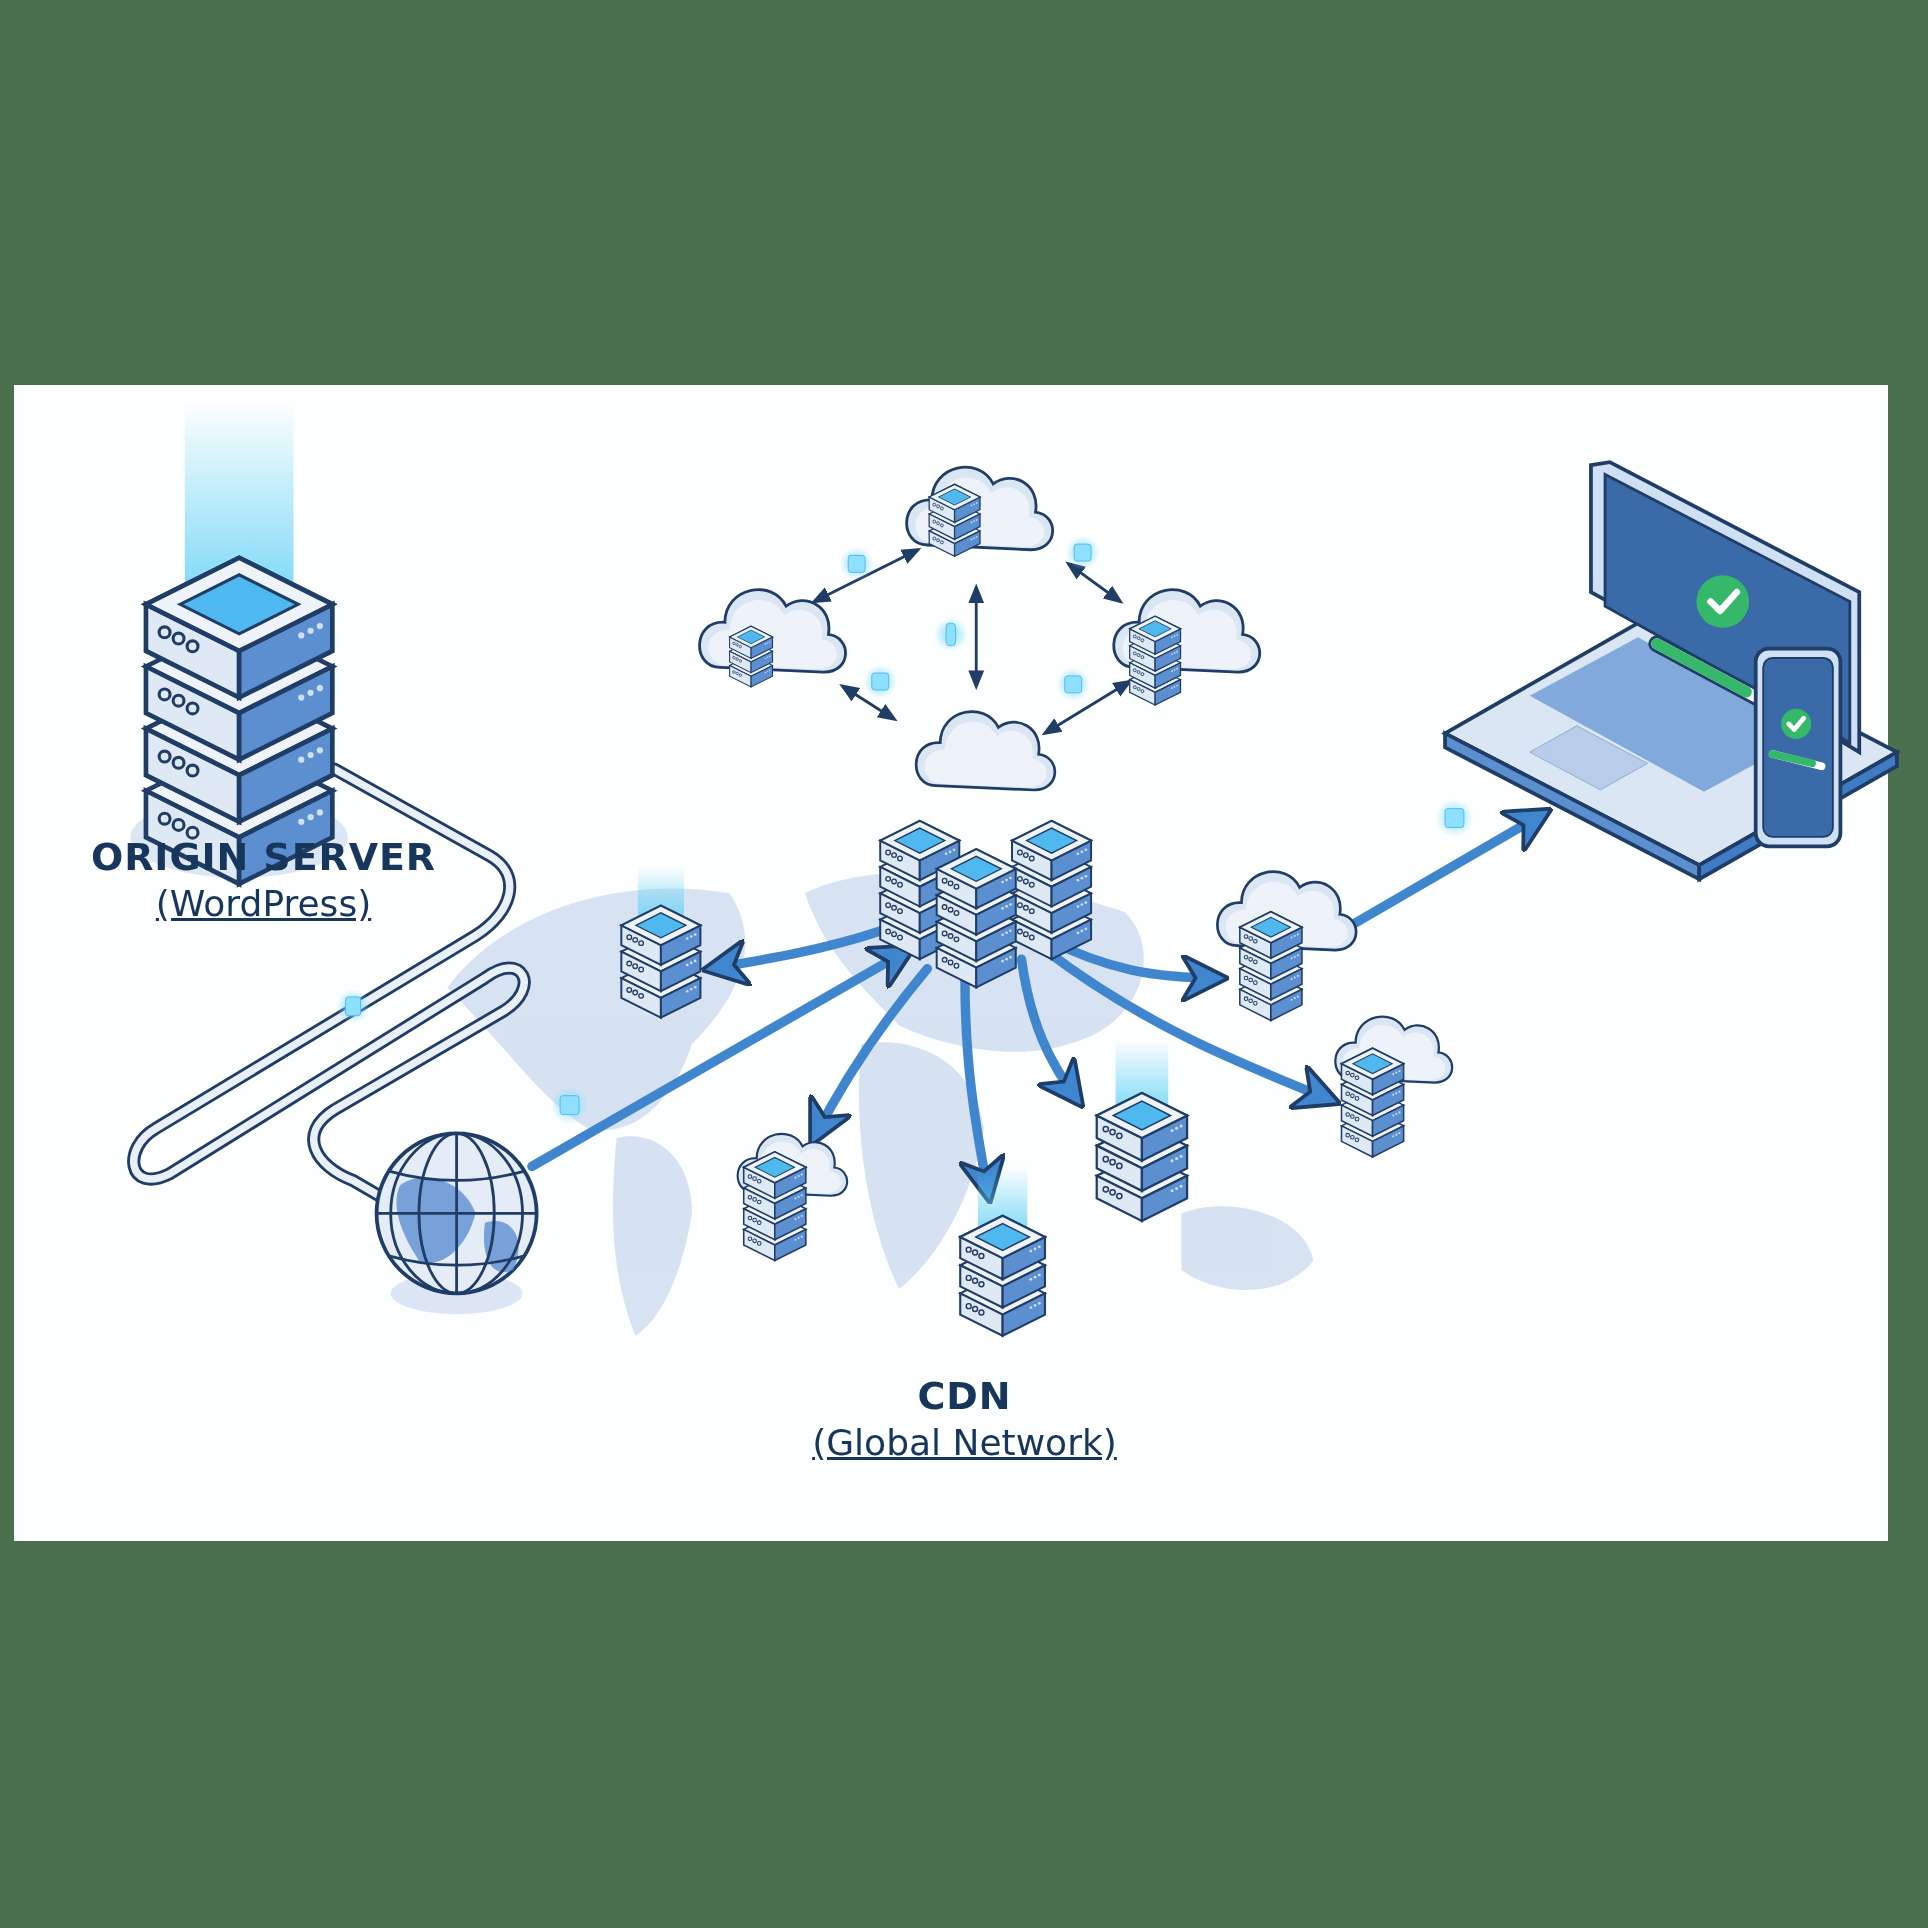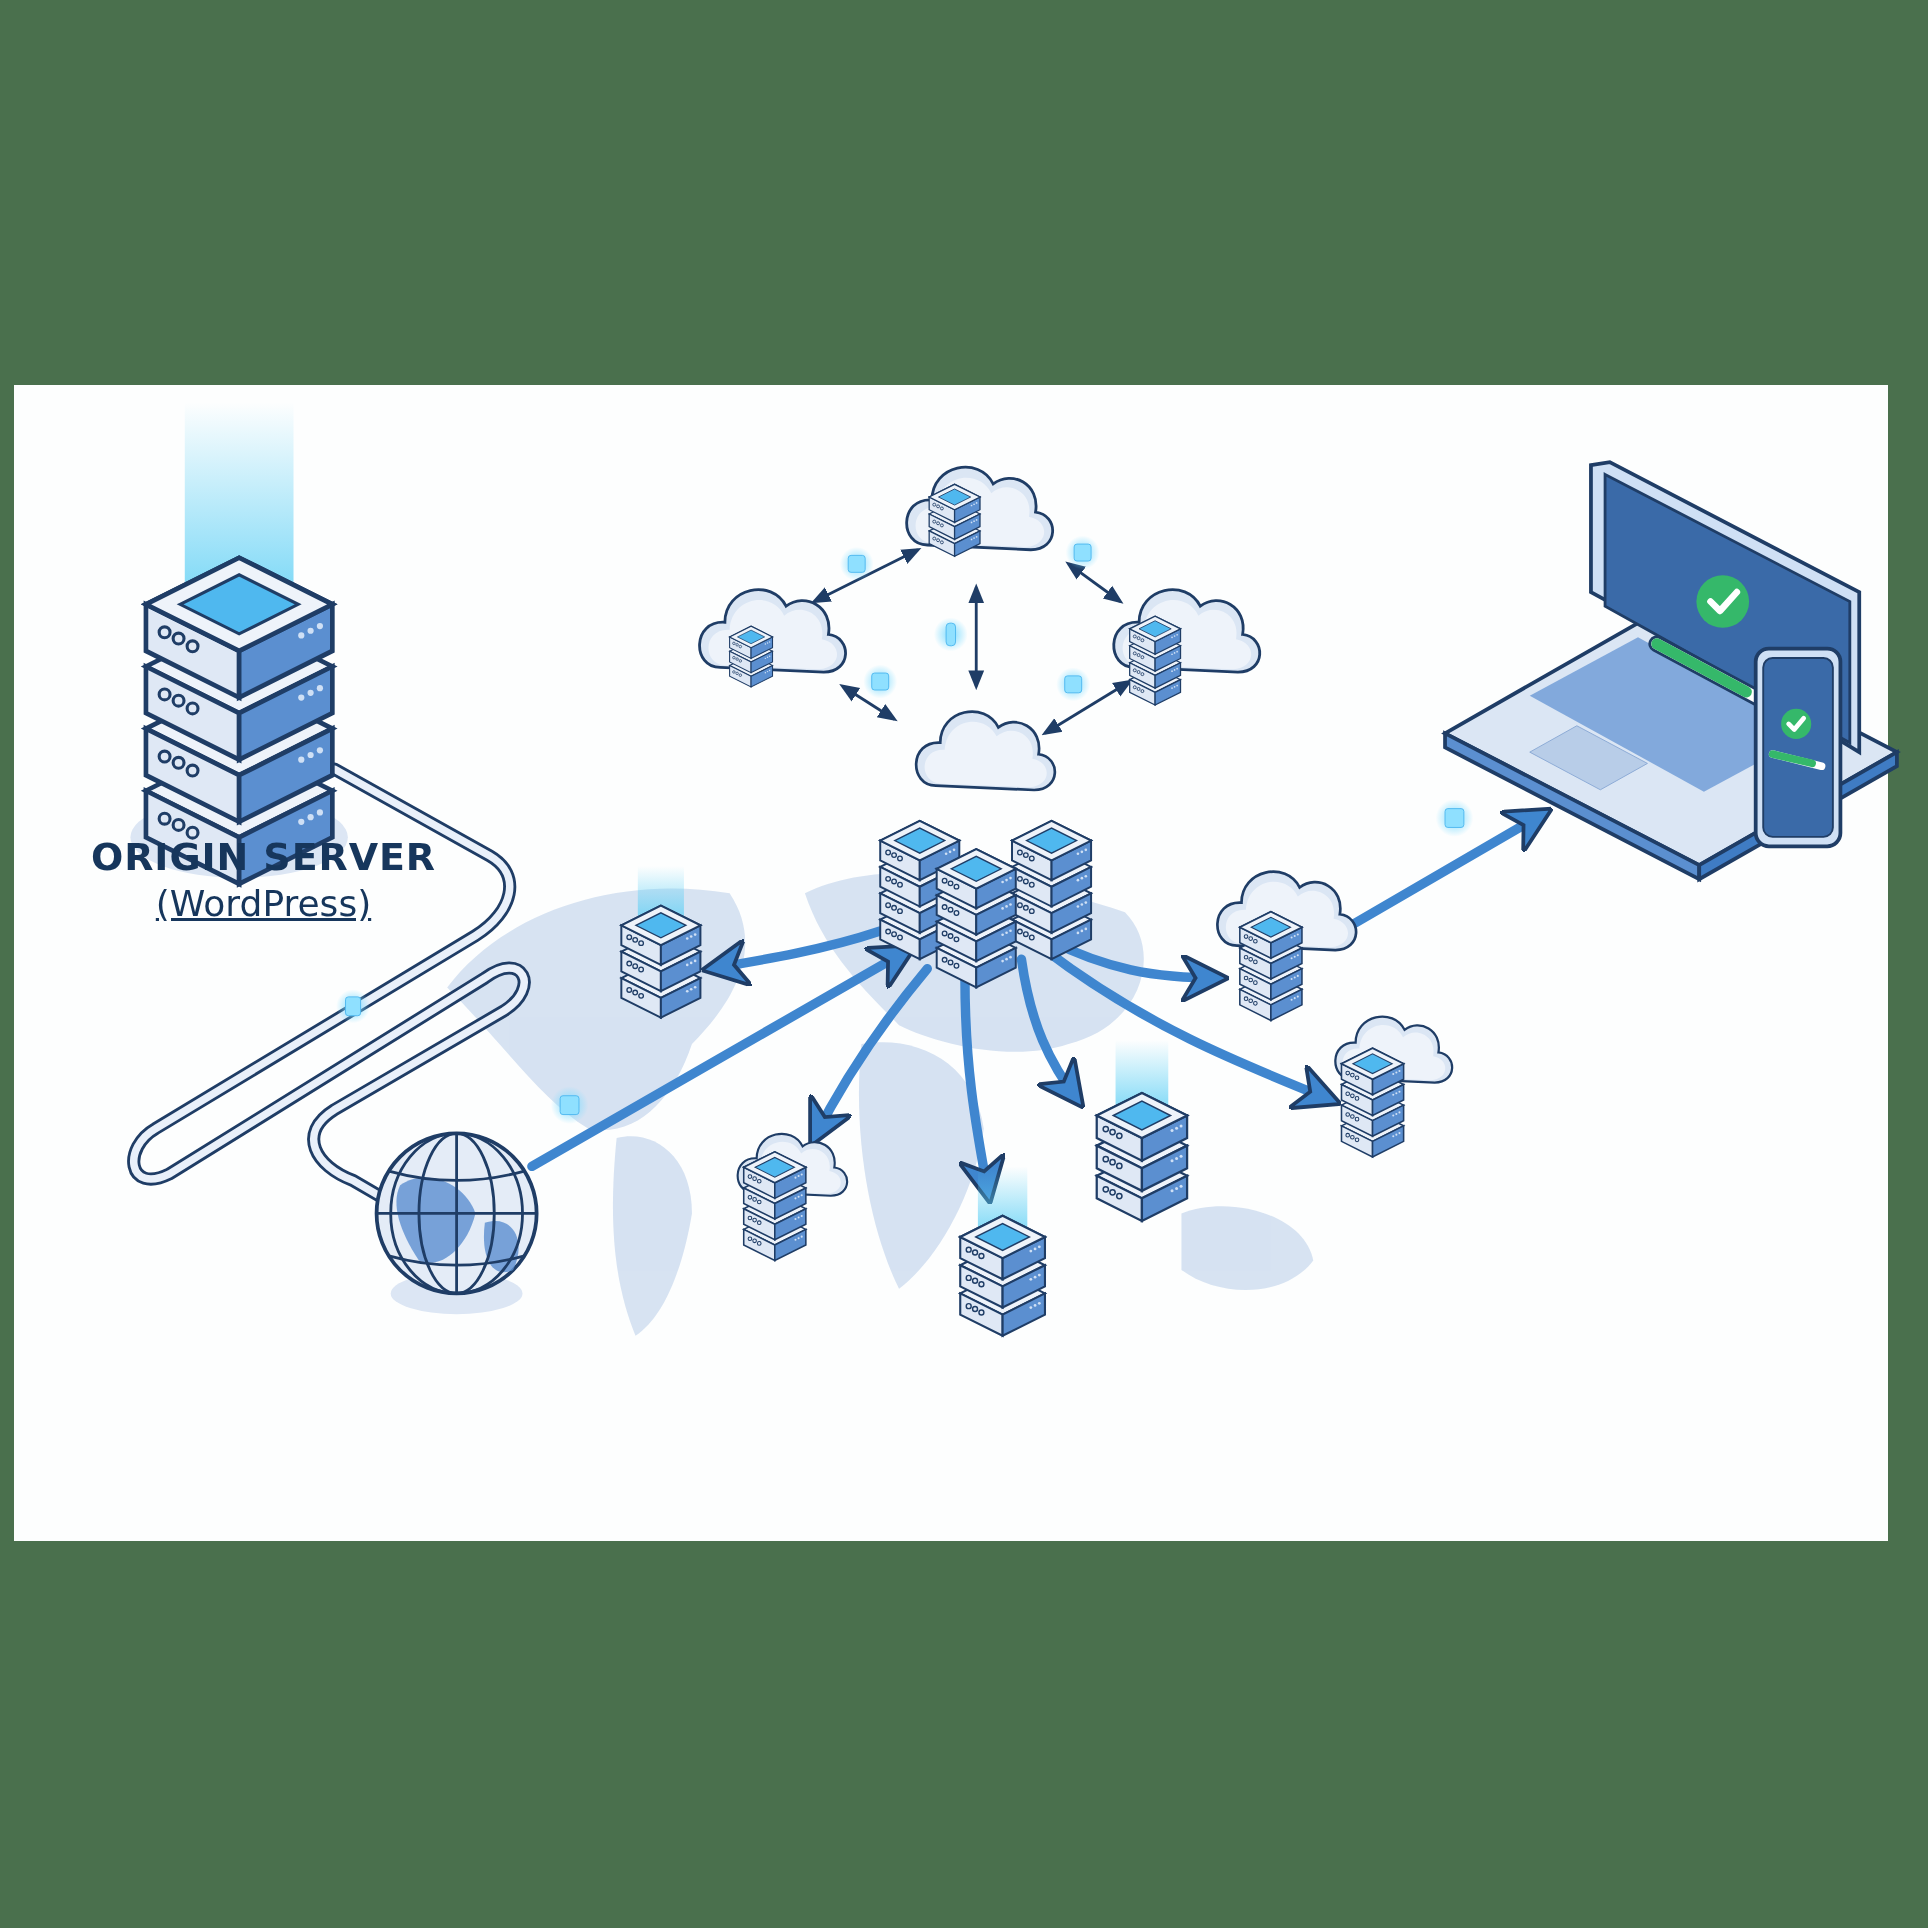--- a/index.html
+++ b/index.html
@@ -260,14 +260,18 @@
       <line x1="18" y1="112" x2="70" y2="125" stroke="#ffffff" stroke-width="8" stroke-linecap="round"></line>
       <line x1="18" y1="112" x2="60" y2="122" stroke="#35b86a" stroke-width="8" stroke-linecap="round"></line>
     </g>
   </svg>
 
   <div class="label" id="origin-label">
     <div class="title">ORIGIN SERVER</div>
     <div class="sub">(WordPress)</div>
   </div>
 
+  <div class="label" id="cdn-label">
+    <div class="title">CDN</div>
+    <div class="sub">(Global Network)</div>
+  </div>
 </div>
 
 
 </body></html>

